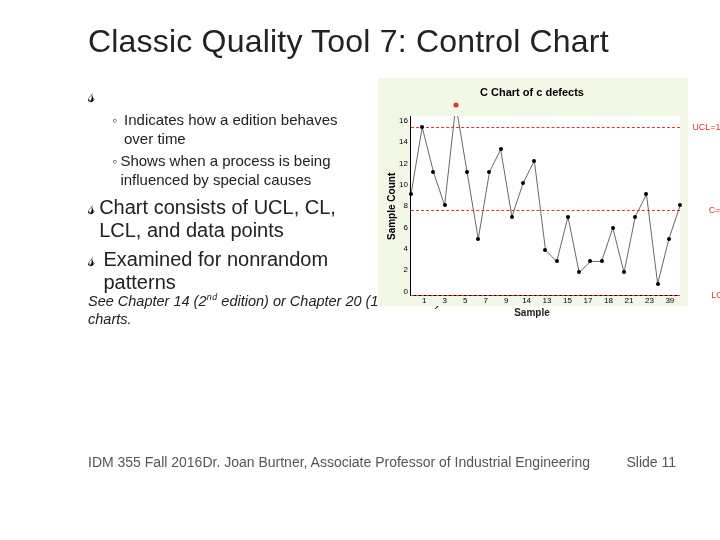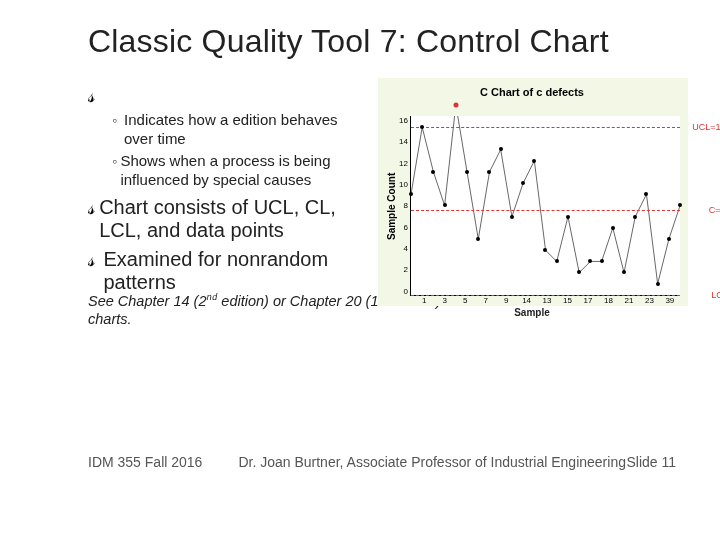--- a/index.html
+++ b/index.html
@@ -11,21 +11,21 @@
   .right { flex: 1; }
   .bullet-l1 { display: flex; align-items: baseline; font-size: 20px; margin-top: 6px; margin-bottom: 4px; position: relative; }
   .script-marker { font-family: 'Segoe Script', 'Brush Script MT', cursive; font-size: 20px; width: 18px; display: inline-block; color: #000; }
   .sub { margin-left: 24px; margin-bottom: 6px; }
   .sub-row { display: flex; align-items: baseline; font-size: 15px; line-height: 1.25; margin-bottom: 4px; }
   .sub-marker { width: 14px; font-size: 14px; color: #333; }
   .see-note { font-size: 14.5px; font-style: italic; margin-top: -14px; line-height: 1.25; }
   .see-note sup { font-size: 9px; font-family: Liberation Mono, monospace; }
   .overlap { position: relative; }
   .footer { position: absolute; left: 88px; right: 44px; bottom: 14px; display: flex; align-items: baseline; font-size: 14px; color: #555; }
-  .footer .mid { margin-left: 36px; }
+  .footer .mid { }
   .footer .spacer { flex: 1; }
 
   
   .chart-box { width: 310px; height: 228px; background: #f3f7e6; position: relative; padding: 8px 8px 8px 6px; }
   .chart-title { text-align: center; font-size: 11px; font-weight: bold; color: #000; margin-bottom: 18px; }
   .plot-wrap { display: flex; height: 180px; }
   .ylab { writing-mode: vertical-rl; transform: rotate(180deg); text-align: center; font-size: 10px; font-weight: bold; color: #000; padding: 0 2px; }
   .yaxis { display: flex; flex-direction: column; justify-content: space-between; align-items: flex-end; font-size: 8px; color: #000; padding-right: 2px; height: 100%; }
   .plot { position: relative; flex: 1; background: #fff; border-left: 1px solid #000; border-bottom: 1px solid #000; }
   .hline { position: absolute; left: 0; right: 0; height: 0; border-top: 1px dashed #d33; }

